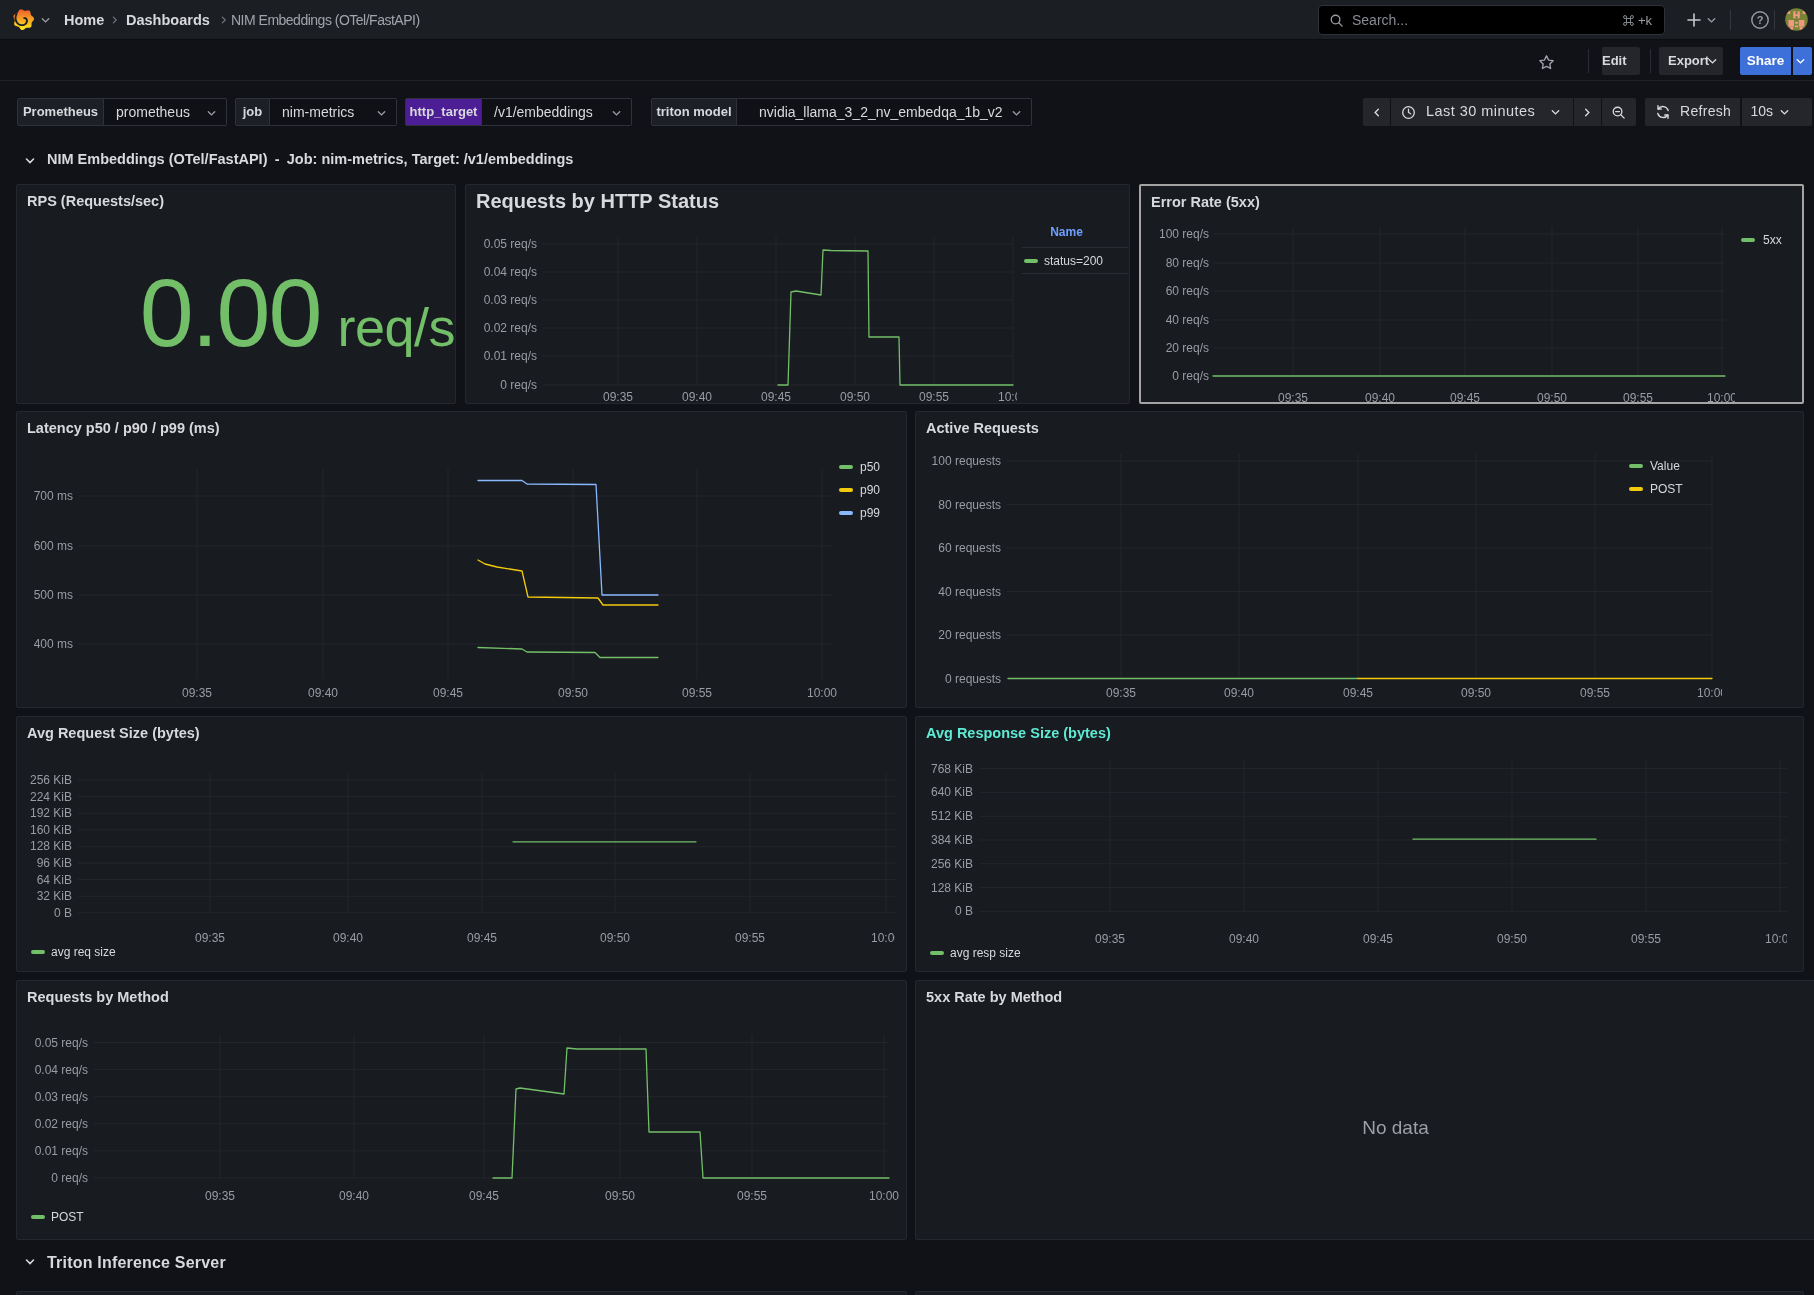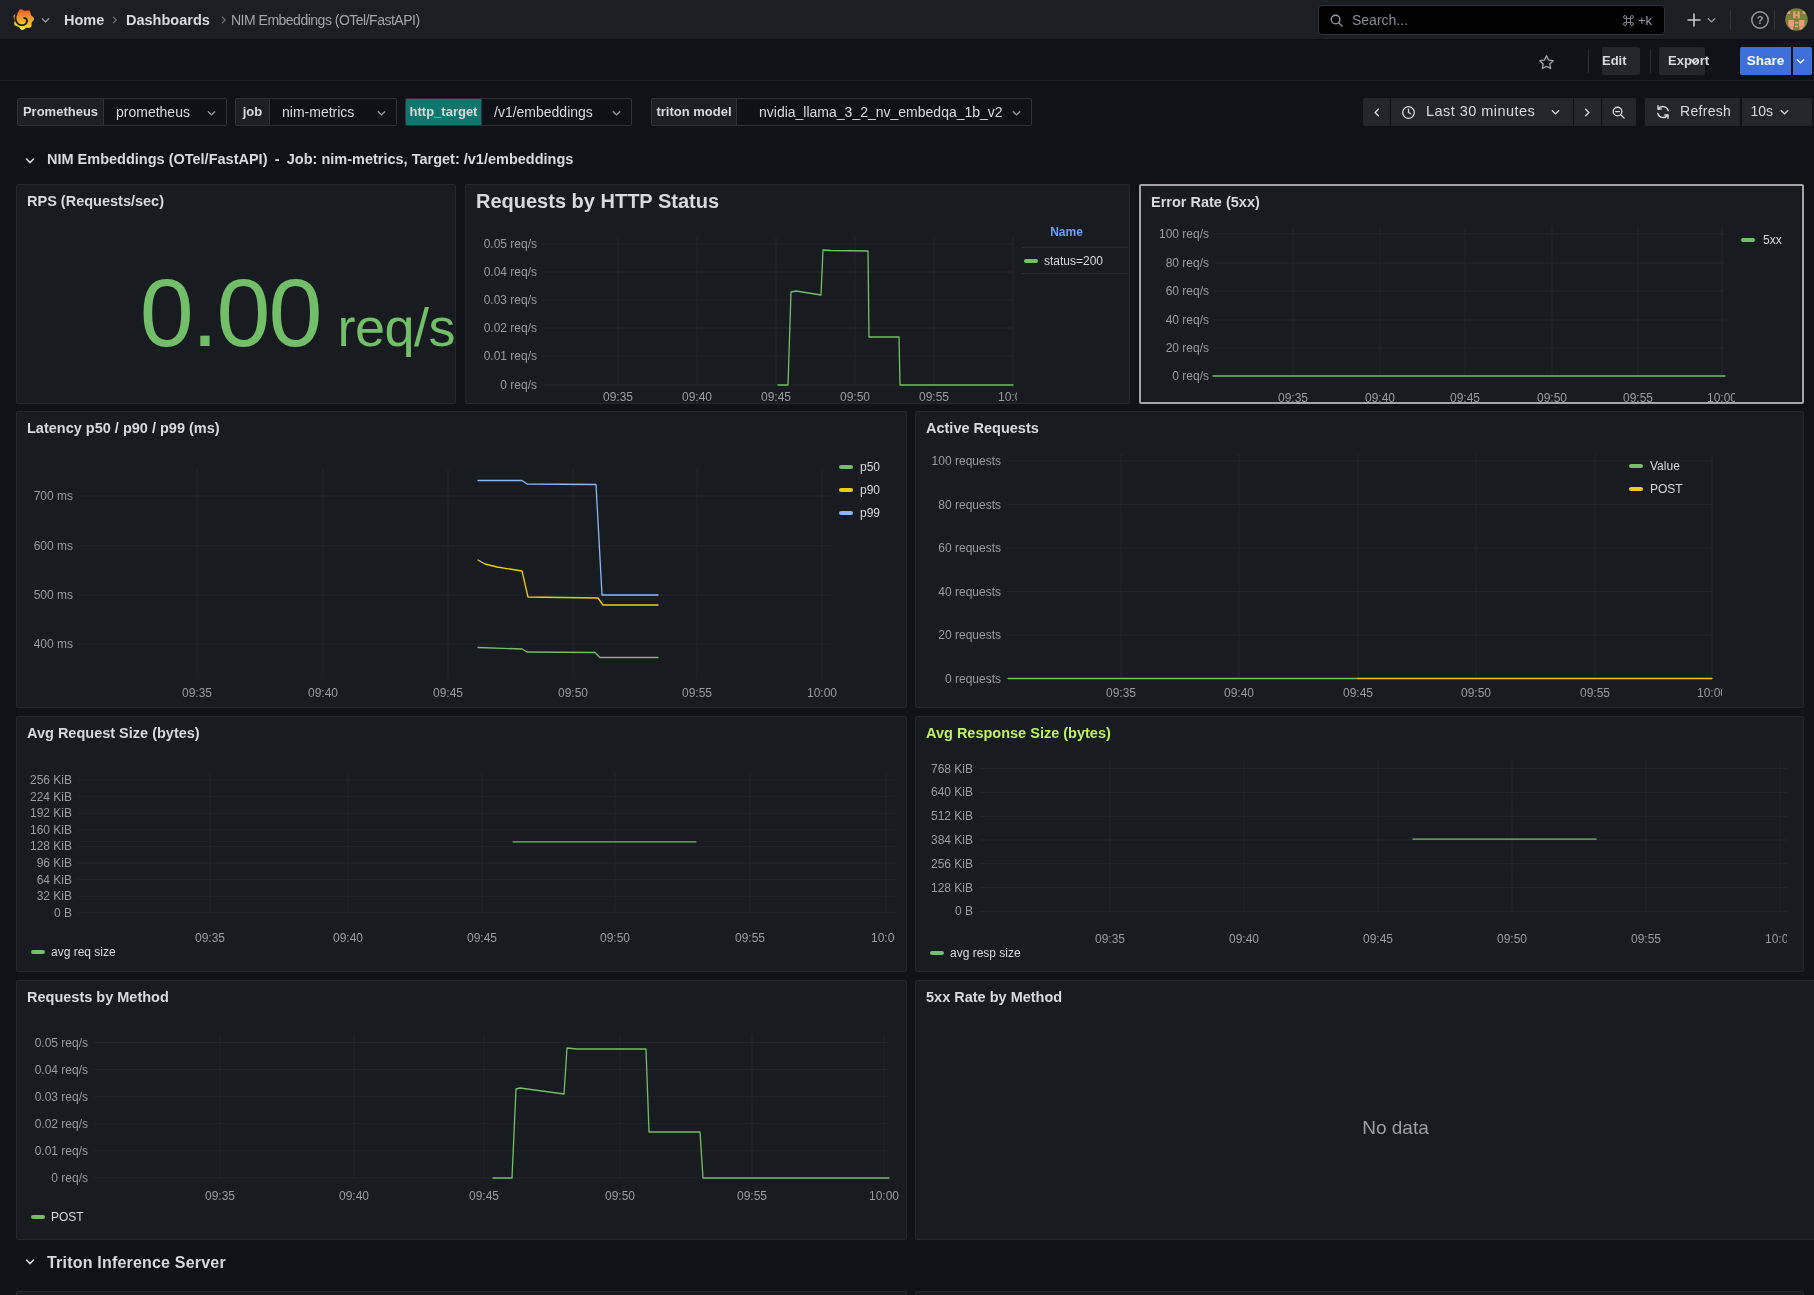--- a/index.html
+++ b/index.html
@@ -73,21 +73,21 @@
 </g>
       </svg>
 </div>
 <div class="abs" style="left:0;top:41px;width:1814px;height:40px;border-bottom:1px solid #202228">
 <svg class="abs" style="left:1537px;top:12px" width="19" height="19" viewBox="0 0 24 24">
         <path d="M12 3.6 14.6 8.9 20.4 9.7 16.2 13.8 17.2 19.6 12 16.9 6.8 19.6 7.8 13.8 3.6 9.7 9.4 8.9Z" fill="none" stroke="#a2a4ab" stroke-width="1.7" stroke-linejoin="round"></path>
       </svg>
 <div class="abs" style="left:1588px;top:8px;width:1px;height:24px;background:#2a2c33"></div>
 <div class="abs" style="left:1602px;top:6px;width:38px;height:28px;background:#24262b;border-radius:2px;text-align:left;font-size:13px;font-weight:600;color:#d8d9dd;line-height:28px">Edit</div>
 <div class="abs" style="left:1650px;top:8px;width:1px;height:24px;background:#2a2c33"></div>
-<div class="abs" style="left:1659px;top:6px;width:46px;height:28px;background:#24262b;border-radius:2px;font-size:13px;font-weight:600;color:#d8d9dd;line-height:28px"><span style="margin-left:9px">Export</span>
+<div class="abs" style="left:1659px;top:6px;width:64px;height:28px;background:#24262b;border-radius:2px;font-size:13px;font-weight:600;color:#d8d9dd;line-height:28px"><span style="margin-left:9px">Export</span>
 <svg class="abs" style="right:5px;top:9px" width="11" height="11" viewBox="0 0 12 12">
           <path d="M2.5 4 6 7.5 9.5 4" stroke="#d8d9dd" stroke-width="1.5" fill="none" stroke-linecap="round"></path>
         </svg></div>
 <div class="abs" style="left:1740px;top:6px;width:51px;height:28px;background:#3d71d9;border-radius:2px 0 0 2px;text-align:center;font-size:13.5px;font-weight:600;color:#fff;line-height:28px">Share</div>
 <div class="abs" style="left:1792.5px;top:6px;width:19px;height:28px;background:#3d71d9;border-radius:0 2px 2px 0">
         <svg class="abs" style="left:2px;top:9px" width="11" height="11" viewBox="0 0 12 12">
           <path d="M2.5 4 6 7.5 9.5 4" stroke="#fff" stroke-width="1.5" fill="none" stroke-linecap="round"></path>
         </svg>
       </div>
 </div>
@@ -97,21 +97,21 @@
           <path d="M2.5 4 6 7.5 9.5 4" stroke="#9a9ca4" stroke-width="1.5" fill="none" stroke-linecap="round"></path>
         </svg></div>
     </div>
 <div class="abs" style="left:235px;top:98px;height:28px;border-radius:2px">
       <div class="abs" style="left:0;top:0;width:35px;height:28px;background:#1d1f26;border:1px solid #2f323a;border-radius:2px 0 0 2px;font-size:13px;font-weight:600;color:#d8d9dd;line-height:26px;text-align:center">job</div>
       <div class="abs" style="left:35px;top:0;width:127px;height:28px;background:#101116;border:1px solid #2f323a;border-left:none;border-radius:0 2px 2px 0;font-size:14px;color:#d8d9dd;line-height:26px"><span style="margin-left:12px">nim-metrics</span><svg class="abs" style="right:9px;top:9px" width="11" height="11" viewBox="0 0 12 12">
           <path d="M2.5 4 6 7.5 9.5 4" stroke="#9a9ca4" stroke-width="1.5" fill="none" stroke-linecap="round"></path>
         </svg></div>
     </div>
 <div class="abs" style="left:405px;top:98px;height:28px;border-radius:2px">
-      <div class="abs" style="left:0;top:0;width:77px;height:28px;background:#0f766e;border:1px solid #2f323a;border-radius:2px 0 0 2px;font-size:13px;font-weight:600;color:#d8d9dd;line-height:26px;text-align:center">http_target</div>
+      <div class="abs" style="left:0;top:0;width:77px;height:28px;background:#4c1d95;border:1px solid #2f323a;border-radius:2px 0 0 2px;font-size:13px;font-weight:600;color:#d8d9dd;line-height:26px;text-align:center">http_target</div>
       <div class="abs" style="left:77px;top:0;width:150px;height:28px;background:#101116;border:1px solid #2f323a;border-left:none;border-radius:0 2px 2px 0;font-size:14px;color:#d8d9dd;line-height:26px"><span style="margin-left:12px">/v1/embeddings</span><svg class="abs" style="right:9px;top:9px" width="11" height="11" viewBox="0 0 12 12">
           <path d="M2.5 4 6 7.5 9.5 4" stroke="#9a9ca4" stroke-width="1.5" fill="none" stroke-linecap="round"></path>
         </svg></div>
     </div>
 <div class="abs" style="left:651px;top:98px;height:28px;border-radius:2px">
       <div class="abs" style="left:0;top:0;width:86px;height:28px;background:#1d1f26;border:1px solid #2f323a;border-radius:2px 0 0 2px;font-size:13px;font-weight:600;color:#d8d9dd;line-height:26px;text-align:center">triton model</div>
       <div class="abs" style="left:86px;top:0;width:295px;height:28px;background:#101116;border:1px solid #2f323a;border-left:none;border-radius:0 2px 2px 0;font-size:14px;color:#d8d9dd;line-height:26px"><span style="margin-left:22px">nvidia_llama_3_2_nv_embedqa_1b_v2</span><svg class="abs" style="right:9px;top:9px" width="11" height="11" viewBox="0 0 12 12">
           <path d="M2.5 4 6 7.5 9.5 4" stroke="#9a9ca4" stroke-width="1.5" fill="none" stroke-linecap="round"></path>
         </svg></div>
     </div>
@@ -345,21 +345,21 @@
           <text x="598" y="225" fill="#9a9ca4" font-size="12" text-anchor="middle">09:50</text>
           <text x="733" y="225" fill="#9a9ca4" font-size="12" text-anchor="middle">09:55</text>
           <text x="869" y="225" fill="#9a9ca4" font-size="12" text-anchor="middle">10:00</text>
           <polyline points="496,124.8 679,124.8" fill="none" stroke="#73bf69" stroke-width="1.3" stroke-linejoin="round" stroke-linecap="round"></polyline>
         </svg>
       </div>
       <div style="position:absolute;left:14px;top:232.7px;width:14px;height:4.6px;border-radius:2.3px;background:#73bf69"></div>
       <span style="position:absolute;left:34px;top:227px;font-size:12px;color:#d8d9dd;line-height:16px">avg req size</span>
     </div>
 <div style="position:absolute;left:915px;top:716px;width:889px;height:256px;background:#181b1f;border:1px solid #25272e;border-radius:2px;box-sizing:border-box">
-      <div style="position:absolute;left:10px;top:7px;font-size:14.5px;font-weight:600;color:#bef264;line-height:19px">Avg Response Size (bytes)</div>
+      <div style="position:absolute;left:10px;top:7px;font-size:14.5px;font-weight:600;color:#5eead4;line-height:19px">Avg Response Size (bytes)</div>
       <div style="position:absolute;left:0;top:0;width:871px;height:256px;overflow:hidden">
         <svg width="882" height="256" style="position:absolute;left:0;top:0">
           <line x1="63" y1="51.6" x2="875" y2="51.6" stroke="#24262c" stroke-width="1"></line>
           <line x1="63" y1="75.4" x2="875" y2="75.4" stroke="#24262c" stroke-width="1"></line>
           <line x1="63" y1="99.2" x2="875" y2="99.2" stroke="#24262c" stroke-width="1"></line>
           <line x1="63" y1="123" x2="875" y2="123" stroke="#24262c" stroke-width="1"></line>
           <line x1="63" y1="146.8" x2="875" y2="146.8" stroke="#24262c" stroke-width="1"></line>
           <line x1="63" y1="170.6" x2="875" y2="170.6" stroke="#24262c" stroke-width="1"></line>
           <line x1="63" y1="194.3" x2="875" y2="194.3" stroke="#24262c" stroke-width="1"></line>
           <line x1="194" y1="44" x2="194" y2="194.3" stroke="#24262c" stroke-width="1"></line>

